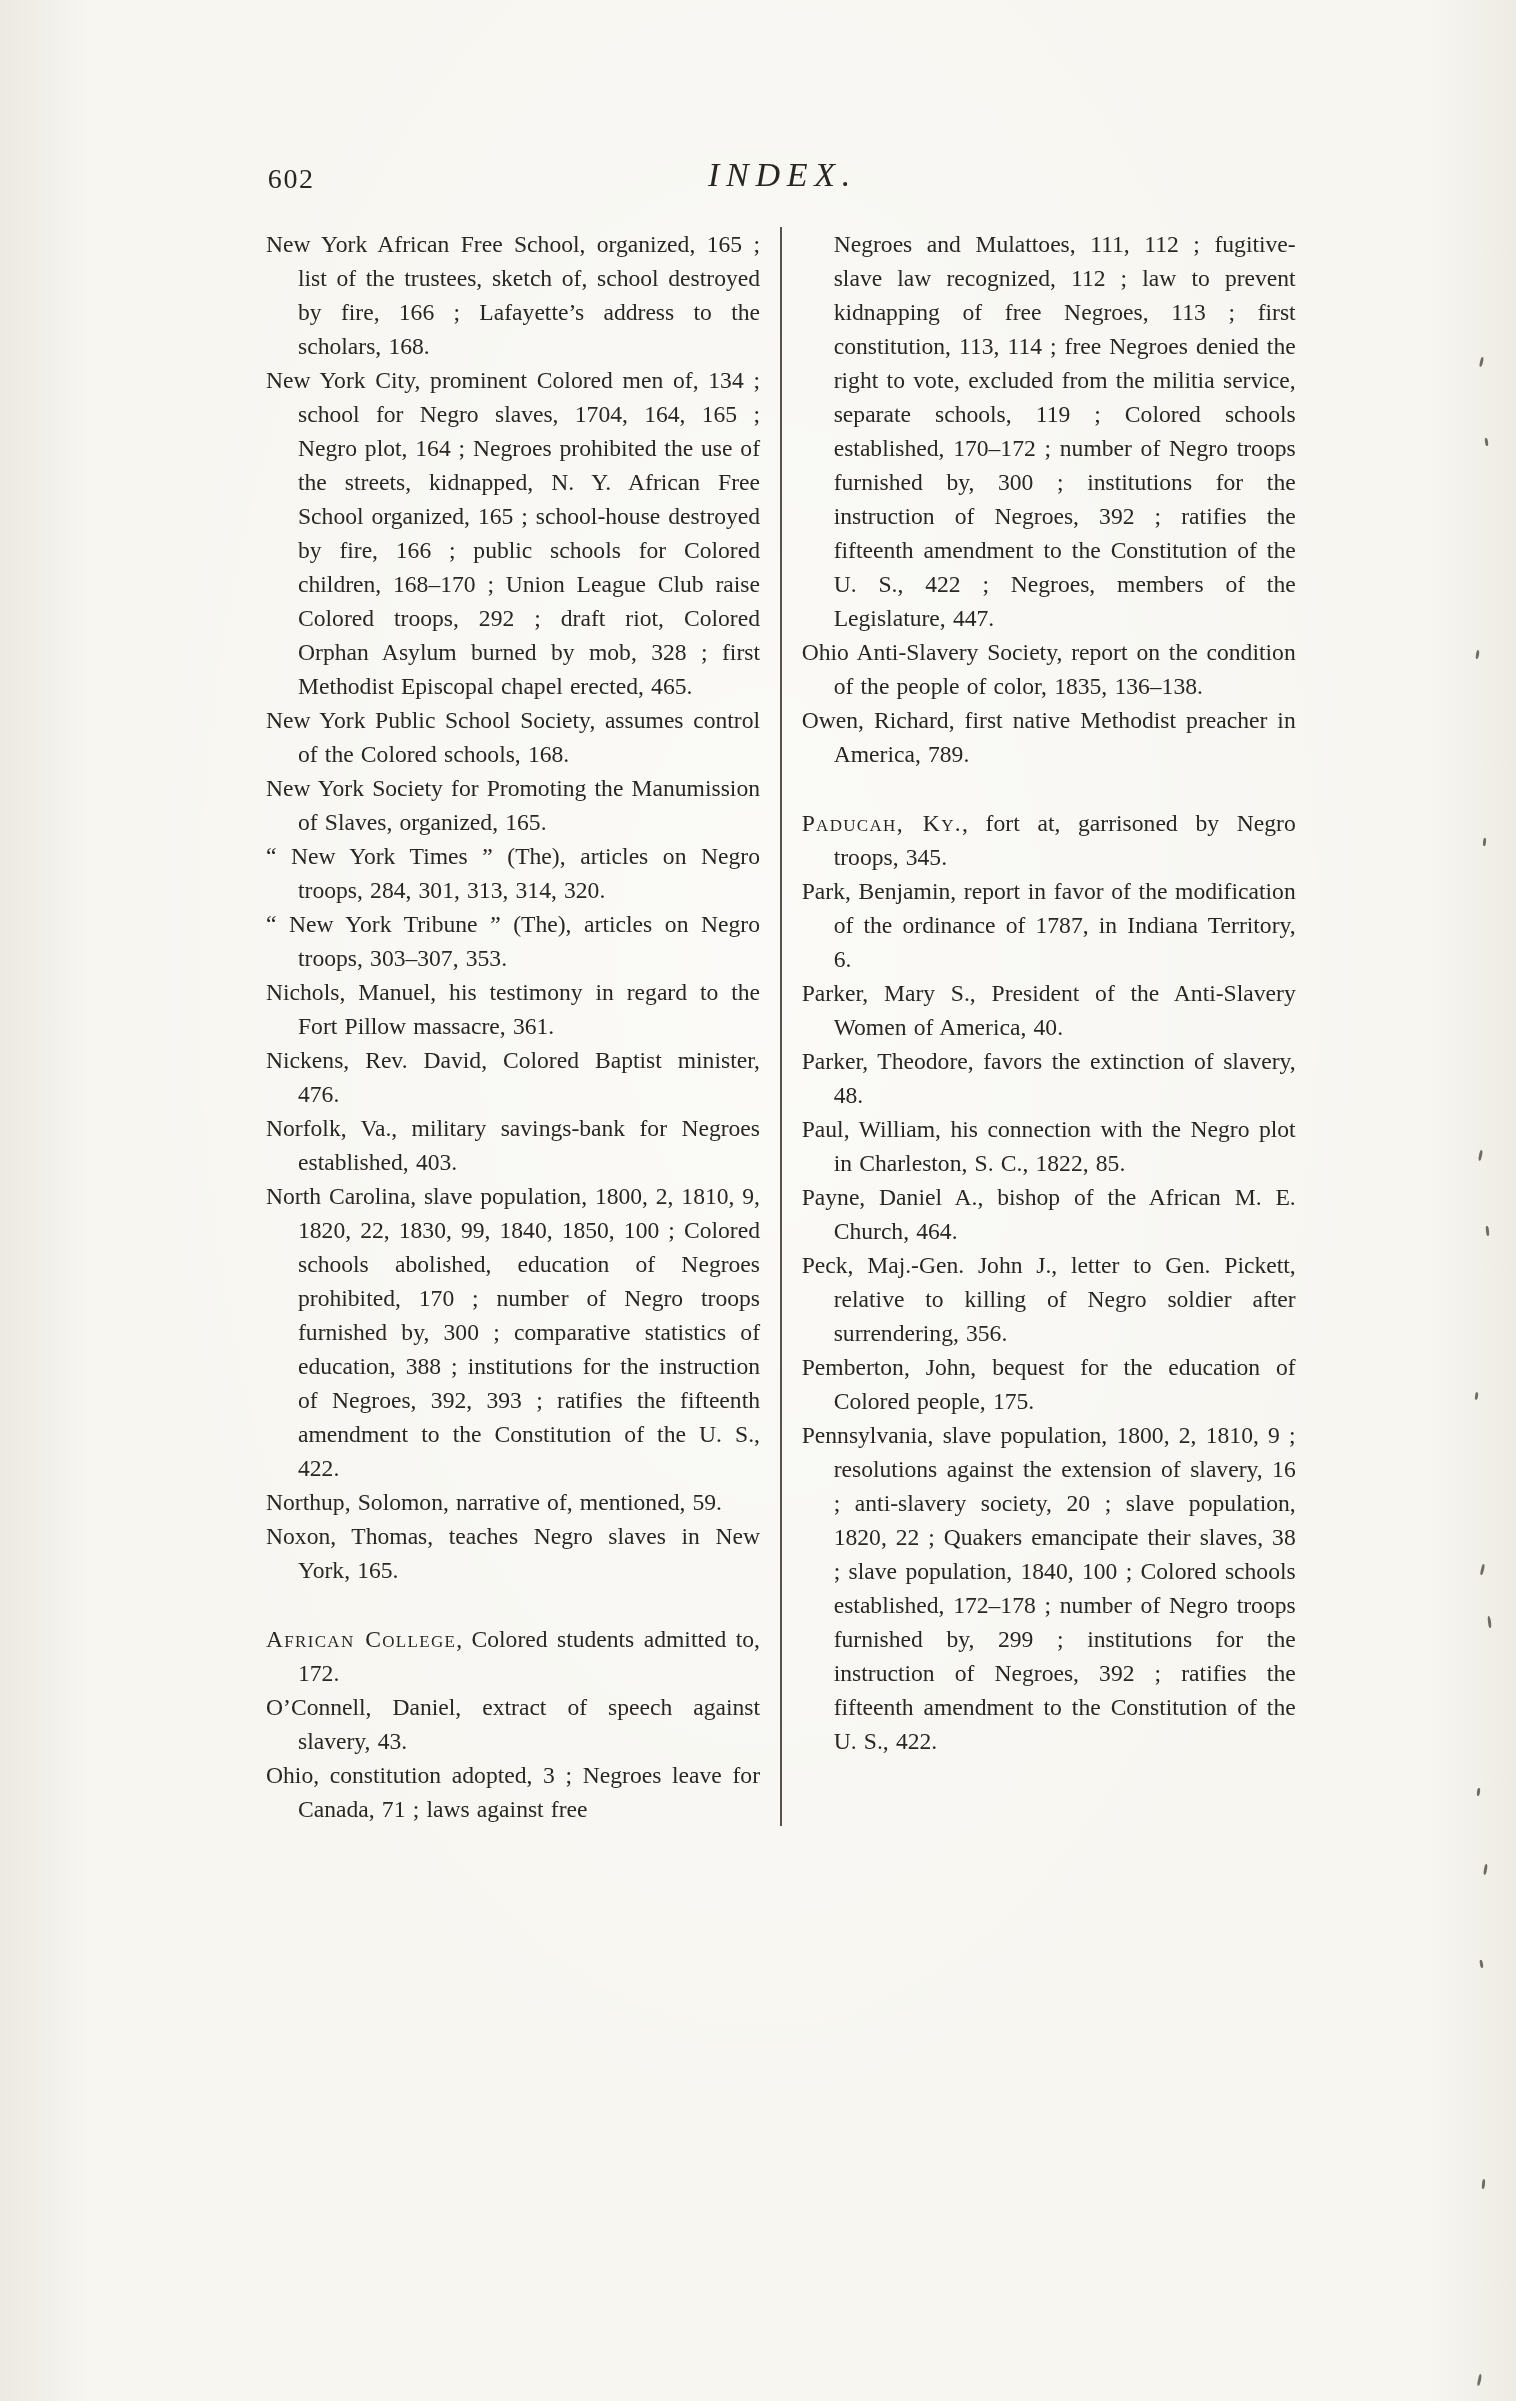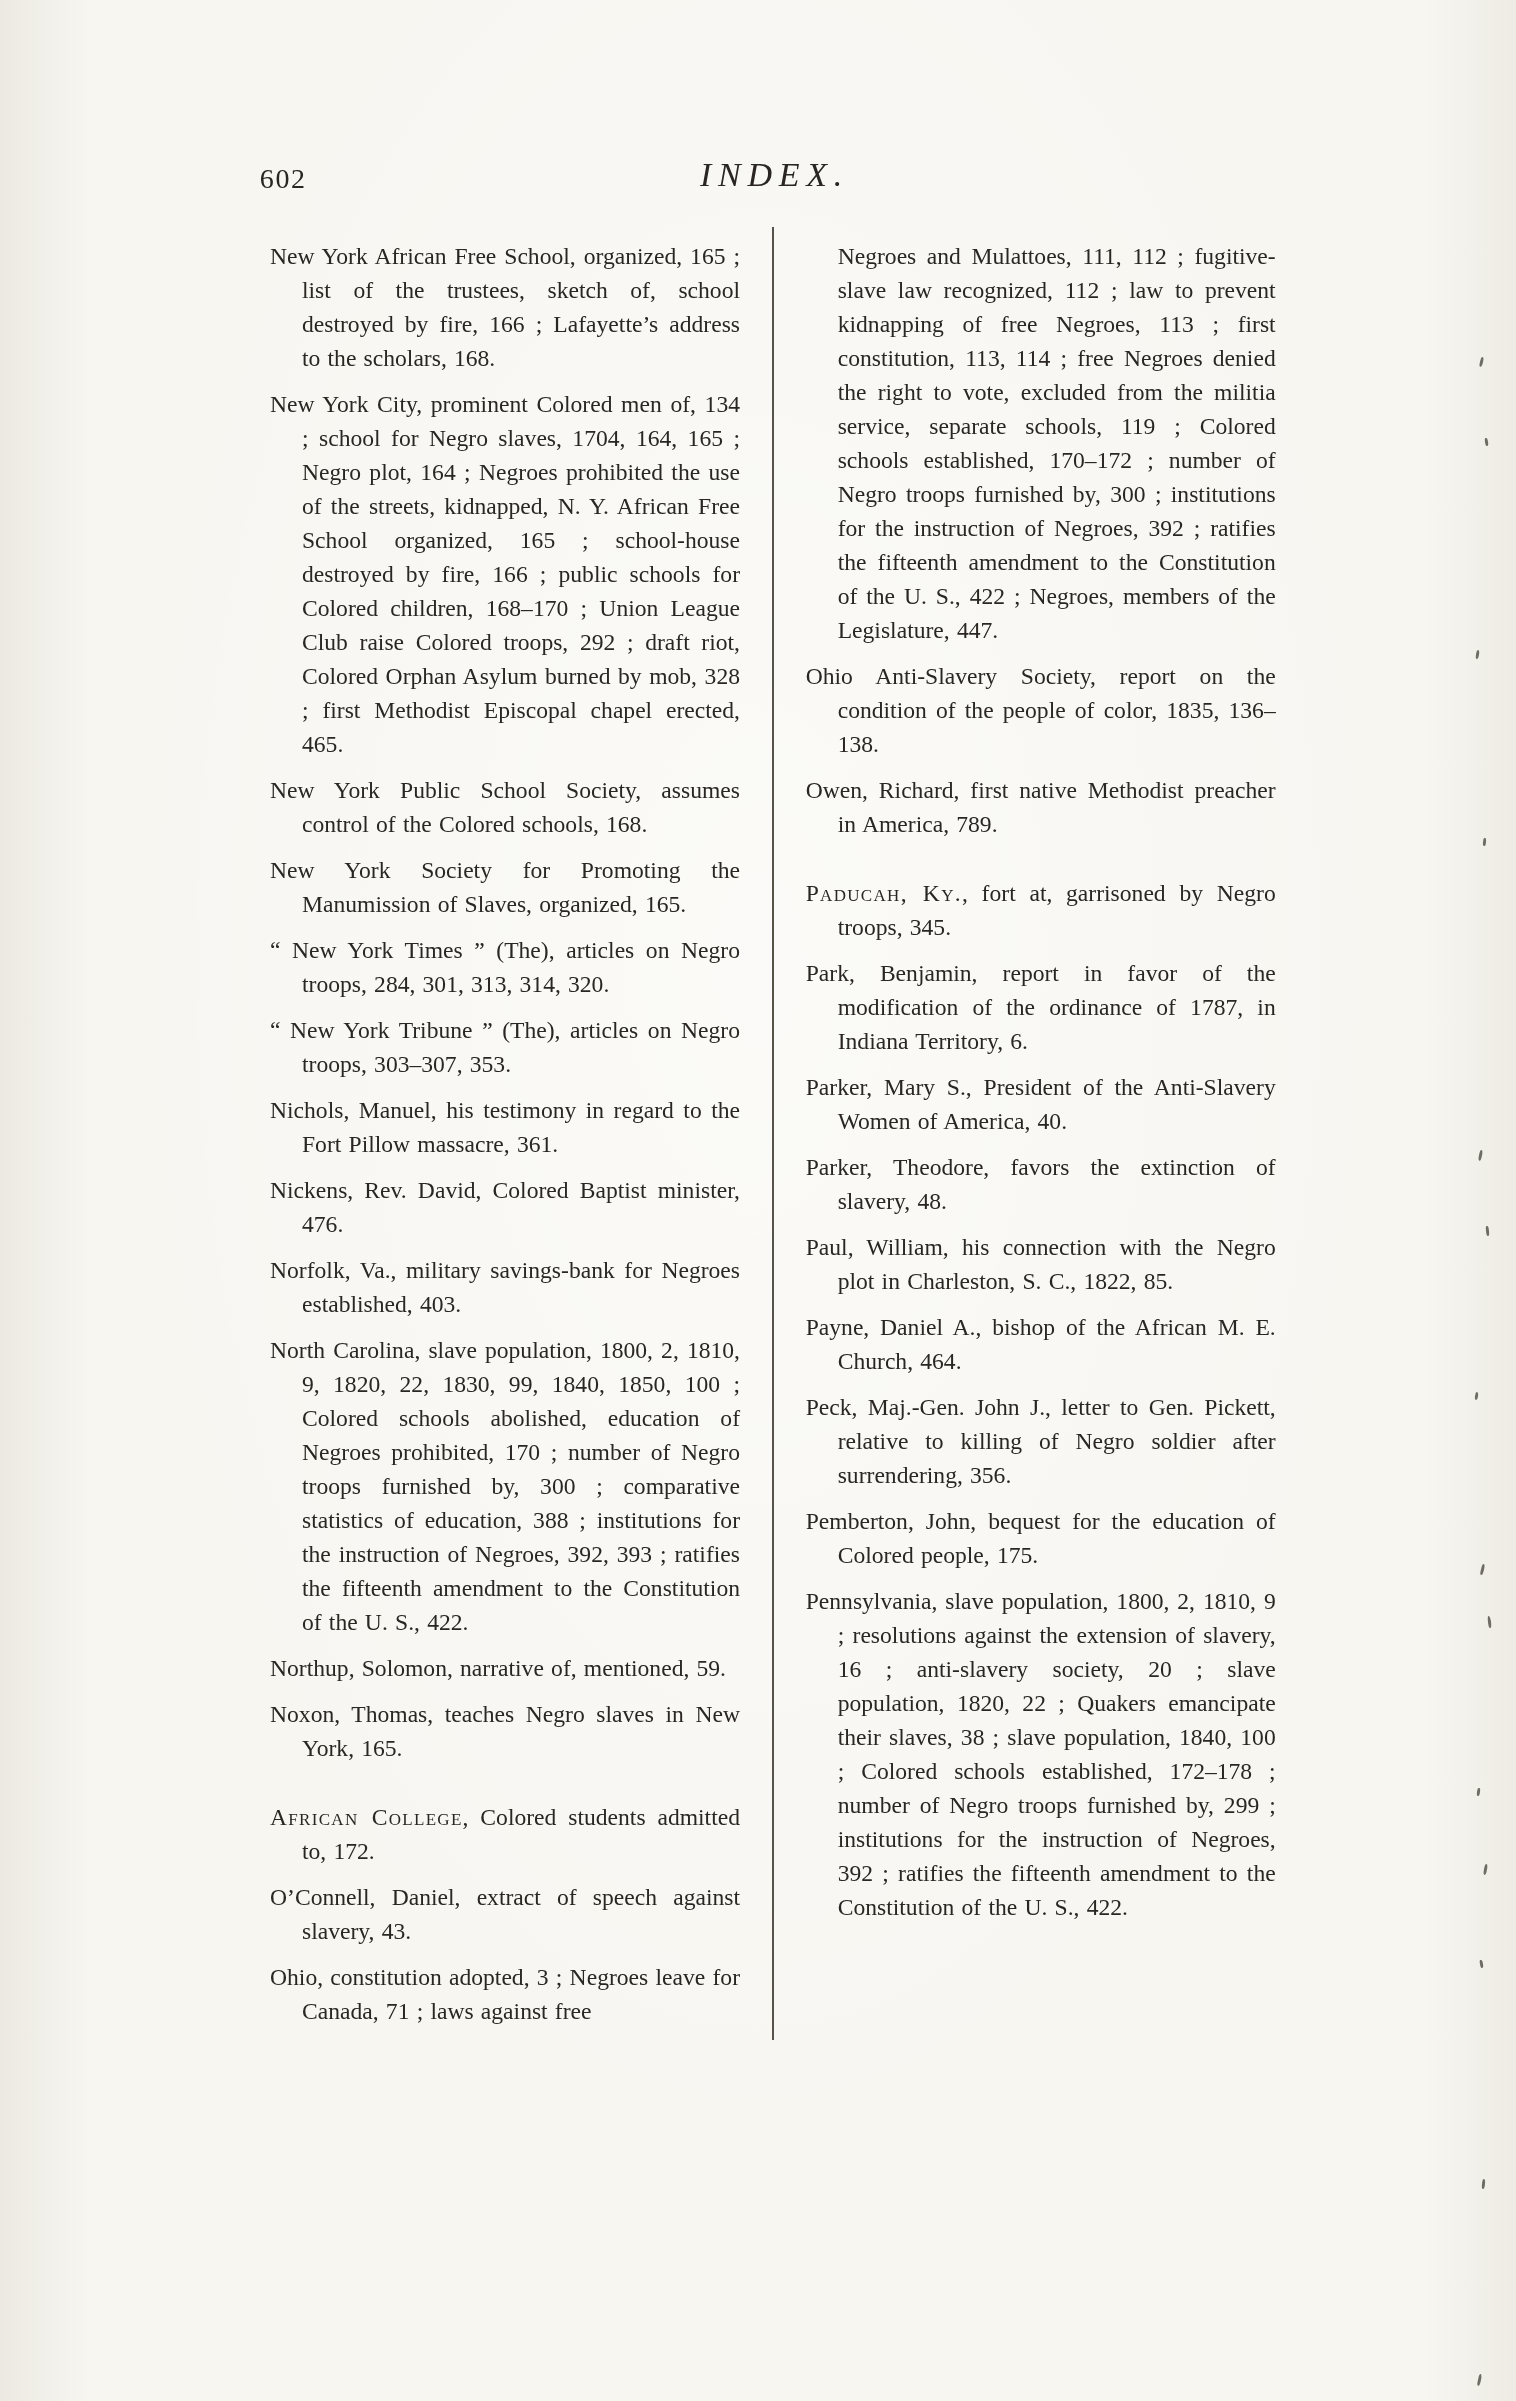--- a/index.html
+++ b/index.html
@@ -16,21 +16,21 @@
   
   .page-shade {
     position: absolute; inset: 0;
     background:
       radial-gradient(ellipse at 50% 40%, rgba(255,255,255,0.5) 0%, rgba(255,255,255,0) 60%),
       linear-gradient(90deg, rgba(214,209,196,0.35) 0%, rgba(255,255,255,0) 6%, rgba(255,255,255,0) 94%, rgba(214,209,196,0.30) 100%);
     pointer-events: none;
   }
   .content {
     position: absolute;
-    left: 258px;
+    left: 266px;
     top: 153px;
     width: 1033px;
   }
   .page-header {
     position: relative;
     height: 47px;
     margin-bottom: 27px;
   }
   .page-number {
     position: absolute;
@@ -52,21 +52,21 @@
     align-items: stretch;
   }
   .column { width: 494px; }
   .column-divider {
     width: 1.7px;
     background: var(--rule, #57534b);
     margin-left: 20px;
     margin-right: 20px;
   }
   .entry {
-    margin: 12px;
+    margin: 0;
     text-align: justify;
     font-size: 23.6px;
     line-height: 34px;
     padding-left: 32px;
     text-indent: -32px;
     word-spacing: 1.3px;
   }
   .entry.gap { margin-top: 35px; }
   .entry.cont { text-indent: 0; }
   .smallcaps { font-variant: small-caps; letter-spacing: 1.3px; }

